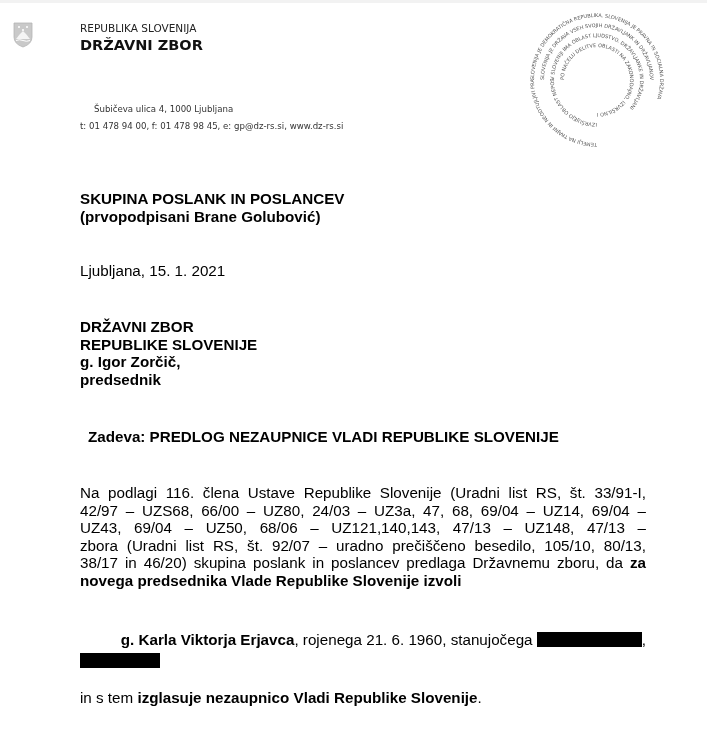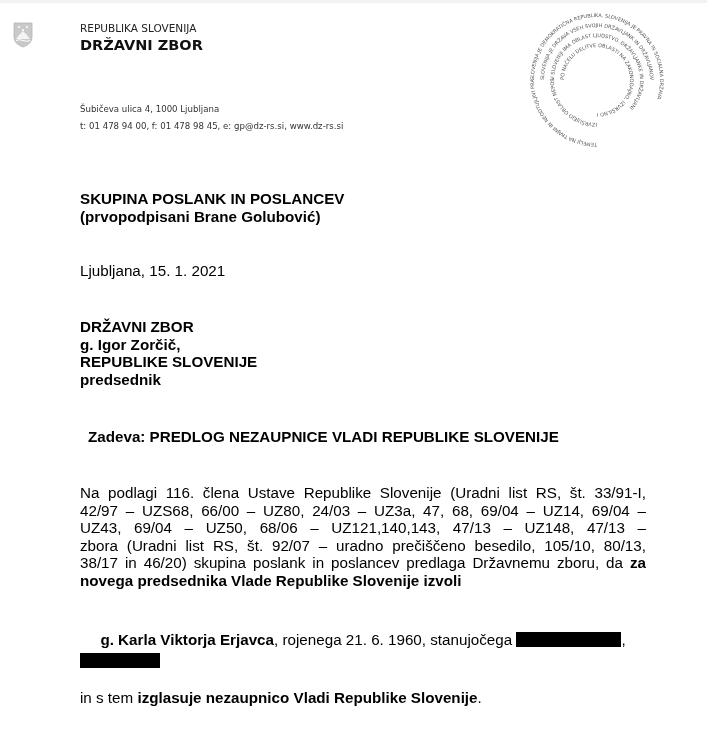--- a/index.html
+++ b/index.html
@@ -1,21 +1,21 @@
 <!DOCTYPE html>
 <html><head>
 <meta charset="utf-8">
 <style>
   html, body { margin: 0; padding: 0; background: #ffffff; }
   body { width: 707px; height: 737px; position: relative; overflow: hidden; color: #000; font-family: "Liberation Sans", sans-serif; }
   .topbar { position: absolute; left: 0; top: 0; width: 707px; height: 3px; background: #f2f2f2; }
   .crest { position: absolute; left: 13px; top: 22px; width: 20px; height: 26px; }
   .org-line1 { position: absolute; left: 80px; top: 22px; font-family: "DejaVu Sans", sans-serif; font-size: 10.5px; letter-spacing: 0; color: #222; }
   .org-line2 { position: absolute; left: 80px; top: 37px; font-family: "DejaVu Sans", sans-serif; font-size: 14.5px; font-weight: bold; color: #111; }
-  .addr1 { position: absolute; left: 80px; top: 104px; font-family: "DejaVu Sans", sans-serif; font-size: 8.6px; color: #333; }
+  .addr1 { position: absolute; left: 94px; top: 104px; font-family: "DejaVu Sans", sans-serif; font-size: 8.6px; color: #333; }
   .addr2 { position: absolute; left: 80px; top: 121px; font-family: "DejaVu Sans", sans-serif; font-size: 8.6px; color: #333; }
   .seal { position: absolute; left: 522px; top: 8px; width: 150px; height: 140px; }
   .seal text { font-family: "DejaVu Sans", sans-serif; font-size: 5px; fill: #555; }
 
   .doc { position: absolute; left: 80px; font-size: 15.2px; line-height: 17.6px; }
   .b { font-weight: bold; }
   .sender { top: 190px; }
   .date { top: 262px; }
   .recipient { top: 318px; }
   .subject { top: 428px; margin-left: 8px; }
@@ -67,37 +67,37 @@
 
 <div class="doc sender b">
   <div>SKUPINA POSLANK IN POSLANCEV</div>
   <div>(prvopodpisani Brane Golubović)</div>
 </div>
 
 <div class="doc date">Ljubljana, 15. 1. 2021</div>
 
 <div class="doc recipient b">
   <div>DRŽAVNI ZBOR</div>
+  <div>REPUBLIKE SLOVENIJE</div>
   <div>g. Igor Zorčič,</div>
-  <div>REPUBLIKE SLOVENIJE</div>
   <div>predsednik</div>
 </div>
 
 <div class="doc subject b">Zadeva: PREDLOG NEZAUPNICE VLADI REPUBLIKE SLOVENIJE</div>
 
 <div class="doc body">
   <span class="ln"><span>Na podlagi 116. člena Ustave Republike Slovenije (Uradni list RS, št. </span><span class="u">33/91-I</span><span>,</span></span>
   <span class="ln"><span class="u">42/97</span><span> – UZS68, </span><span class="u">66/00</span><span> – UZ80, </span><span class="u">24/03</span><span> – UZ3a, 47, 68, </span><span class="u">69/04</span><span> – UZ14, </span><span class="u">69/04</span><span> –</span></span>
   <span class="ln"><span>UZ43, </span><span class="u">69/04</span><span> – UZ50, </span><span class="u">68/06</span><span> – UZ121,140,143, </span><span class="u">47/13</span><span> – UZ148, </span><span class="u">47/13</span><span> –</span></span>
   <span class="ln"><span>zbora (Uradni list RS, št. </span><span class="u">92/07</span><span> – uradno prečiščeno besedilo, </span><span class="u">105/10</span><span>, </span><span class="u">80/13</span><span>,</span></span>
   <span class="ln"><span class="u">38/17</span><span> in </span><span class="u">46/20</span><span>) skupina poslank in poslancev predlaga Državnemu zboru, da </span><span class="b">za</span></span>
   <span class="ln last b">novega predsednika Vlade Republike Slovenije izvoli</span>
 </div>
 
 <div class="doc nominee">
-  <div style="display:flex; justify-content:center; white-space:nowrap;">
+  <div style="display:flex; justify-content:flex-end; white-space:nowrap;">
     <span><span class="b">g. Karla Viktorja Erjavca</span><span>, rojenega 21. 6. 1960, stanujočega </span><span class="redact redact1"></span></span>
     <span>,</span>
   </div>
   <span class="redact redact2"></span>
 </div>
 
 <div class="doc closing"><span>in s tem </span><span class="b">izglasuje nezaupnico Vladi Republike Slovenije</span><span>.</span></div>
 
 </body></html>

